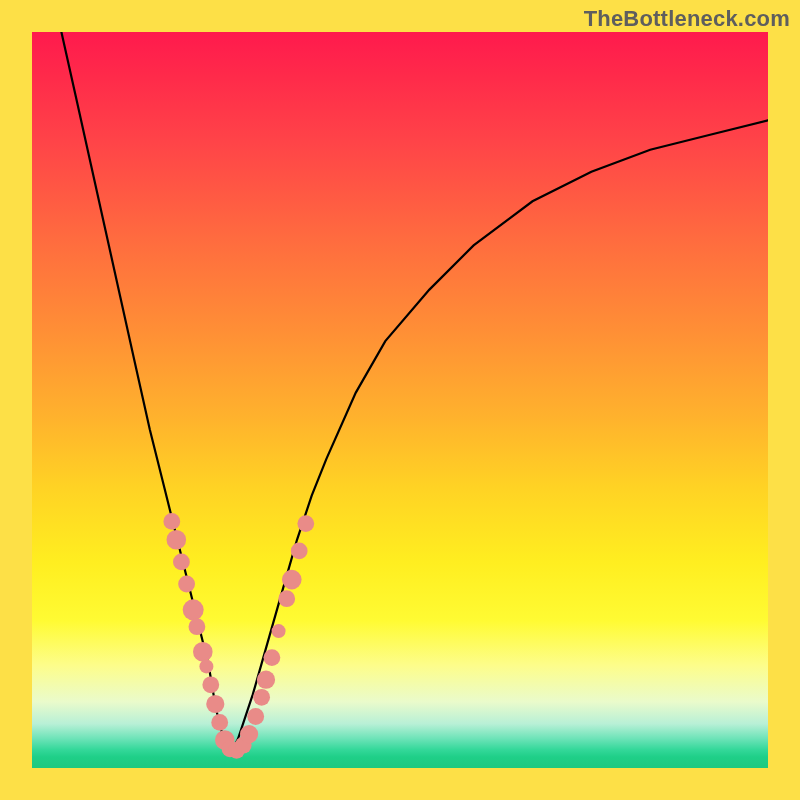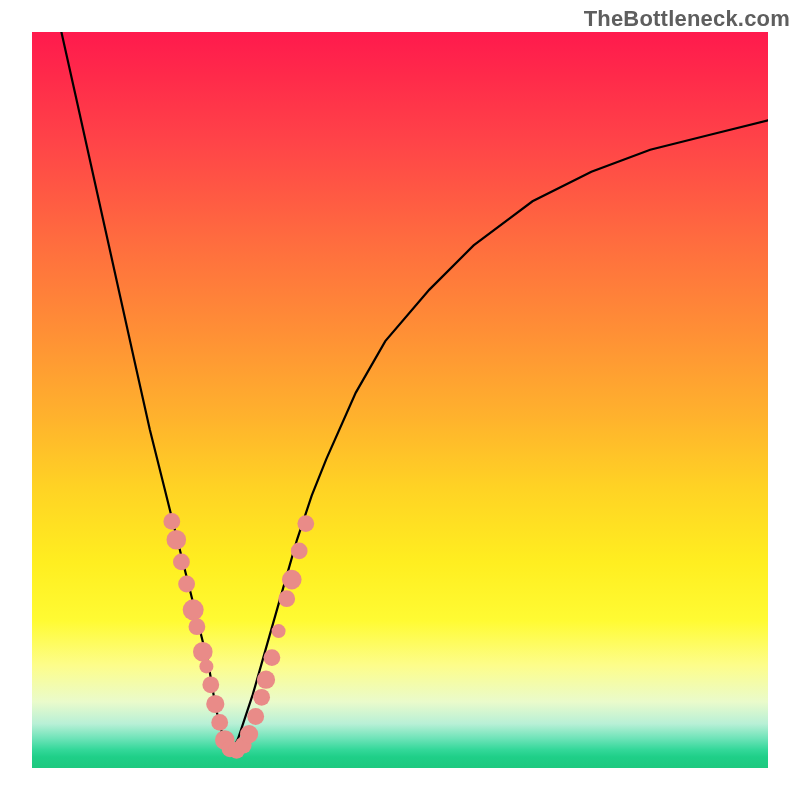--- a/index.html
+++ b/index.html
@@ -10,21 +10,21 @@
     overflow: hidden;
     background: #000;
     font-family: Arial, Helvetica, sans-serif;
   }
   .frame {
     position: absolute;
     top: 0;
     left: 0;
     width: 800px;
     height: 800px;
-    background: #ffffff;
+    background: #fde047;
   }
   .plot-area {
     position: absolute;
     top: 32px;
     left: 32px;
     width: 736px;
     height: 736px;
     overflow: hidden;
   }
   .gradient {

